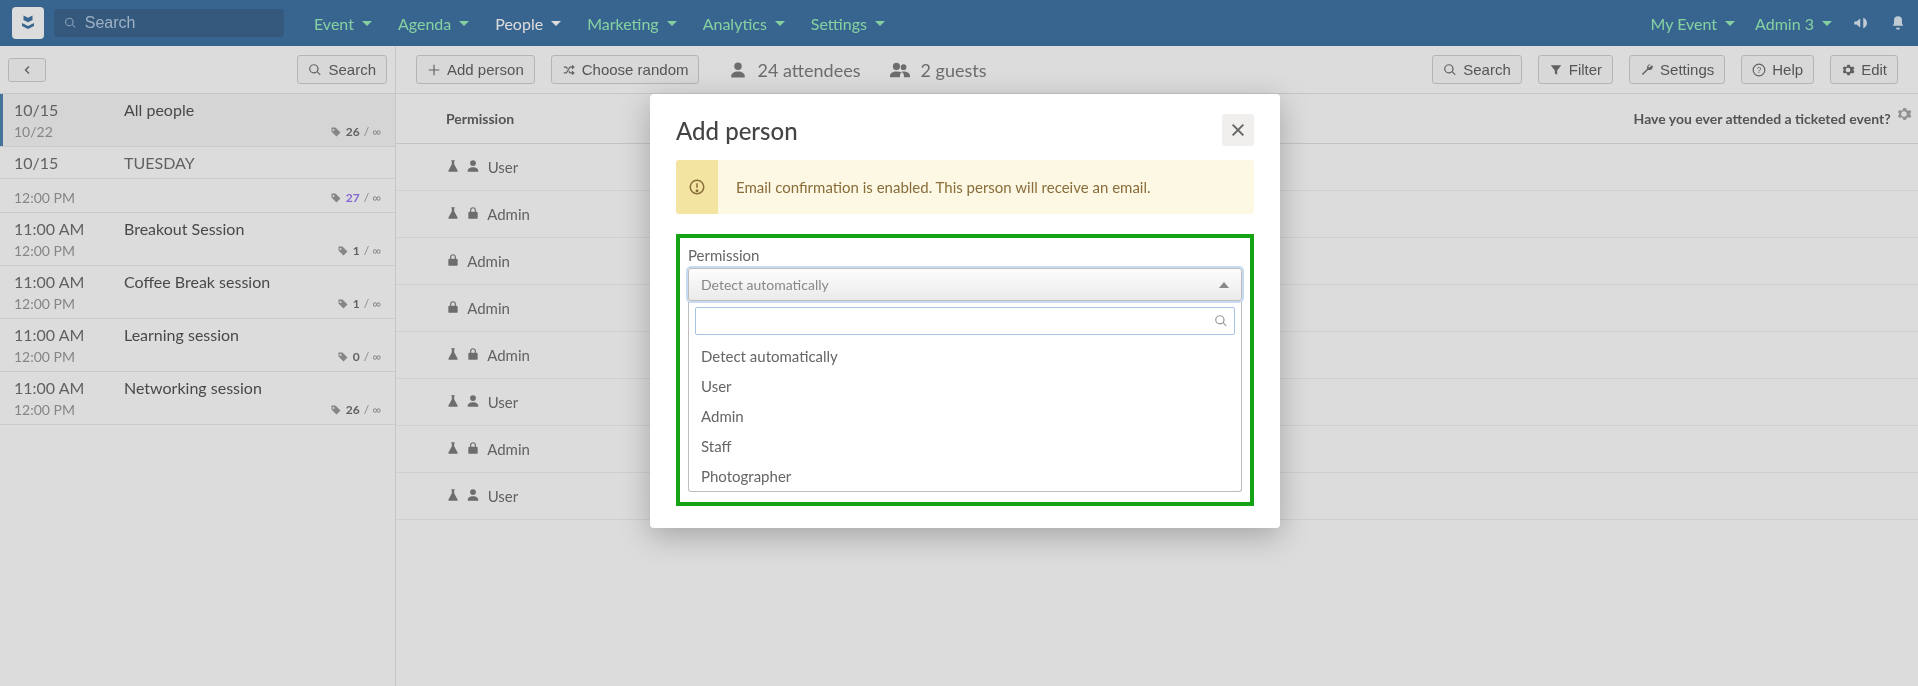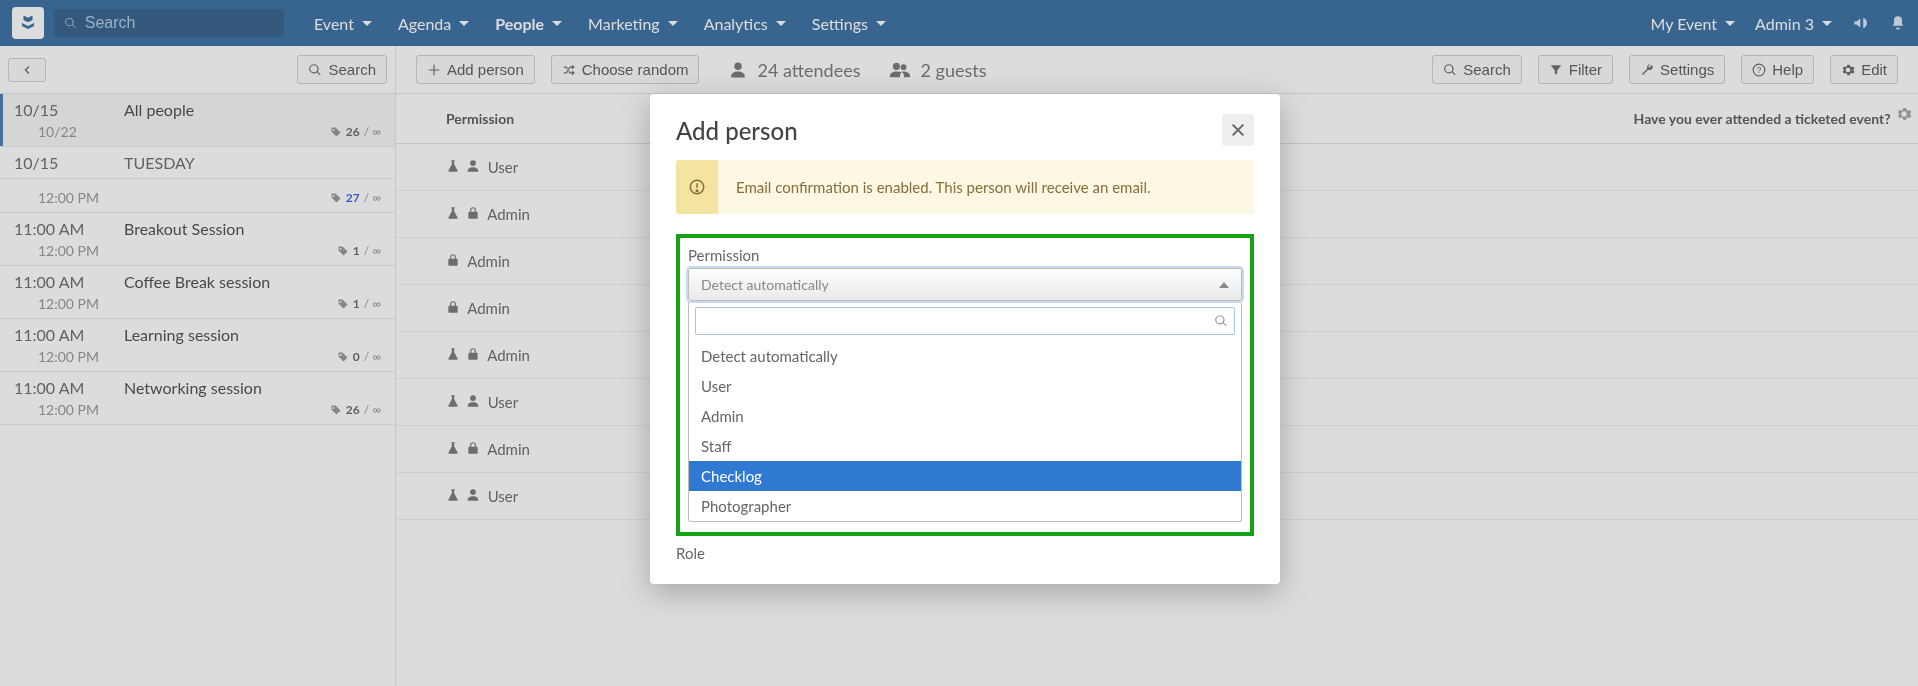--- a/index.html
+++ b/index.html
@@ -8,43 +8,43 @@
   .screen-tint { position:absolute; inset:0; background:rgba(130,130,130,0.28); pointer-events:none; z-index:20; }
 
   
   .topnav { position:absolute; top:0; left:0; right:0; height:46px; background:#1d5a96; color:#fff; display:flex; align-items:center; padding:0 12px; z-index:5;}
   .logo { width:32px; height:32px; background:#fff; border-radius:4px; margin-right:10px; display:flex; align-items:center; justify-content:center;}
   .logo svg { width:18px; height:18px; }
   .search-wrap { background:#174a7c; border-radius:4px; padding:4px 10px; display:flex; align-items:center; margin-right:30px; width:230px;}
   .search-wrap svg { width:14px;height:14px; opacity:0.8; margin-right:6px;}
   .search-wrap input { background:transparent; border:none; outline:none; color:#cdddee; font-size:16px; width:100%;}
   .search-wrap input::placeholder { color:#a9c3dd; }
-  .nav-item { margin-right:26px; font-size:16px; color:#ffffff; display:inline-flex; align-items:center; cursor:pointer;}
-  .nav-item.active { color:#fff; font-weight:700; }
+  .nav-item { margin-right:26px; font-size:16px; color:#86efac; display:inline-flex; align-items:center; cursor:pointer;}
+  .nav-item.active { color:#fff; font-weight:400; }
   .chev-d { width:0;height:0; border-left:5px solid transparent; border-right:5px solid transparent; border-top:5px solid currentColor; margin-left:8px;}
   .nav-spacer { flex:1; }
   .nav-right { display:flex; align-items:center; gap:20px;}
   .nav-right .nav-item { margin-right:0; }
   .nav-icon { color:#d8e6f4; cursor:pointer; display:inline-flex; font-size:18px;}
   
   
   .content-area { position:absolute; top:46px; left:0; right:0; bottom:0;}
   
   .sidebar { position:absolute; top:0; left:0; bottom:0; width:396px; border-right:1px solid #e1e1e1; background:#fff;}
   .sidebar-toolbar { height:48px; border-bottom:1px solid #e1e1e1; display:flex; align-items:center; padding:0 8px; gap:8px;}
   .btn { border:1px solid #c9c9c9; background:#fafafa; border-radius:3px; padding:5px 10px; font-size:15px; color:#444; display:inline-flex; align-items:center; gap:6px; cursor:pointer;}
   
   .sidebar-item { border-bottom:1px solid #e8e8e8; padding:6px 14px 6px 14px; position:relative;}
   .sidebar-item .accent { position:absolute; left:0; top:0; bottom:0; width:3px; }
   .sidebar-item.active { background:#f5f5f5;}
   .sidebar-item.active .accent { background:#2e6da4;}
   .sidebar-item .row1 { display:flex; align-items:center; gap:20px;}
   .sidebar-item .col-time { width:90px; color:#555; font-size:16px;}
   .sidebar-item .col-title { font-size:16px; color:#333; flex:1;}
-  .sidebar-item .row2 { display:flex; align-items:center; margin-top:4px; gap:20px;margin-left:24px;}
+  .sidebar-item .row2 { display:flex; align-items:center; margin-top:4px; gap:20px;}
   .sidebar-item .end-time { width:90px; color:#888; font-size:14px;}
   .tag-count { margin-left:auto; display:flex; align-items:center; gap:4px; color:#888; font-size:12px;}
   .tag-count svg { width:12px;height:12px;}
   
   
   .main-panel { position:absolute; top:0; left:396px; right:0; bottom:0; background:#fff;}
   .main-toolbar { height:48px; border-bottom:1px solid #e1e1e1; display:flex; align-items:center; padding:0 20px; gap:16px;}
   .toolbar-spacer { flex:1; }
   .attendee-stat { font-size:18px; color:#666; display:flex; align-items:center; gap:10px; margin-left:14px;}
   
@@ -180,21 +180,21 @@
             <div class="col-title" style="font-weight:400;color:#555">TUESDAY</div>
           </div>
         </div>
         <div class="sidebar-item">
           <div class="accent"></div>
           <div class="row2">
             <div class="end-time">12:00 PM</div>
             <div style="flex:1"></div>
             <span class="tag-count"><svg viewBox="0 0 24 24" fill="#888">
                 <path d="M3 3h8l10 10-8 8L3 11V3zm4 3a2 2 0 100 4 2 2 0 000-4z"></path>
-              </svg><b style="color:#1d4ed8">27</b> / ∞</span>
+              </svg><b style="color:#8b5cf6">27</b> / ∞</span>
           </div>
         </div>
         <div class="sidebar-item">
           <div class="accent"></div>
           <div class="row1">
             <div class="col-time">11:00 AM</div>
             <div class="col-title">Breakout Session</div>
           </div>
           <div class="row2">
             <div class="end-time">12:00 PM</div>
@@ -461,20 +461,18 @@
             <svg viewBox="0 0 24 24" fill="#999">
                 <path d="M10 2a8 8 0 105.3 14l5 5 1.4-1.4-5-5A8 8 0 0010 2zm0 2a6 6 0 110 12 6 6 0 010-12z"></path>
               </svg>
           </div>
         </div>
         <div id="dd-options">
             <div class="dd-option">Detect automatically</div>
             <div class="dd-option">User</div>
             <div class="dd-option">Admin</div>
             <div class="dd-option">Staff</div>
-            <div class="dd-option highlight">Checklog</div>
             <div class="dd-option">Photographer</div>
           </div>
       </div>
     </div>
-    <div class="role-label">Role</div>
   </div>
 </div>
 
 </body></html>

